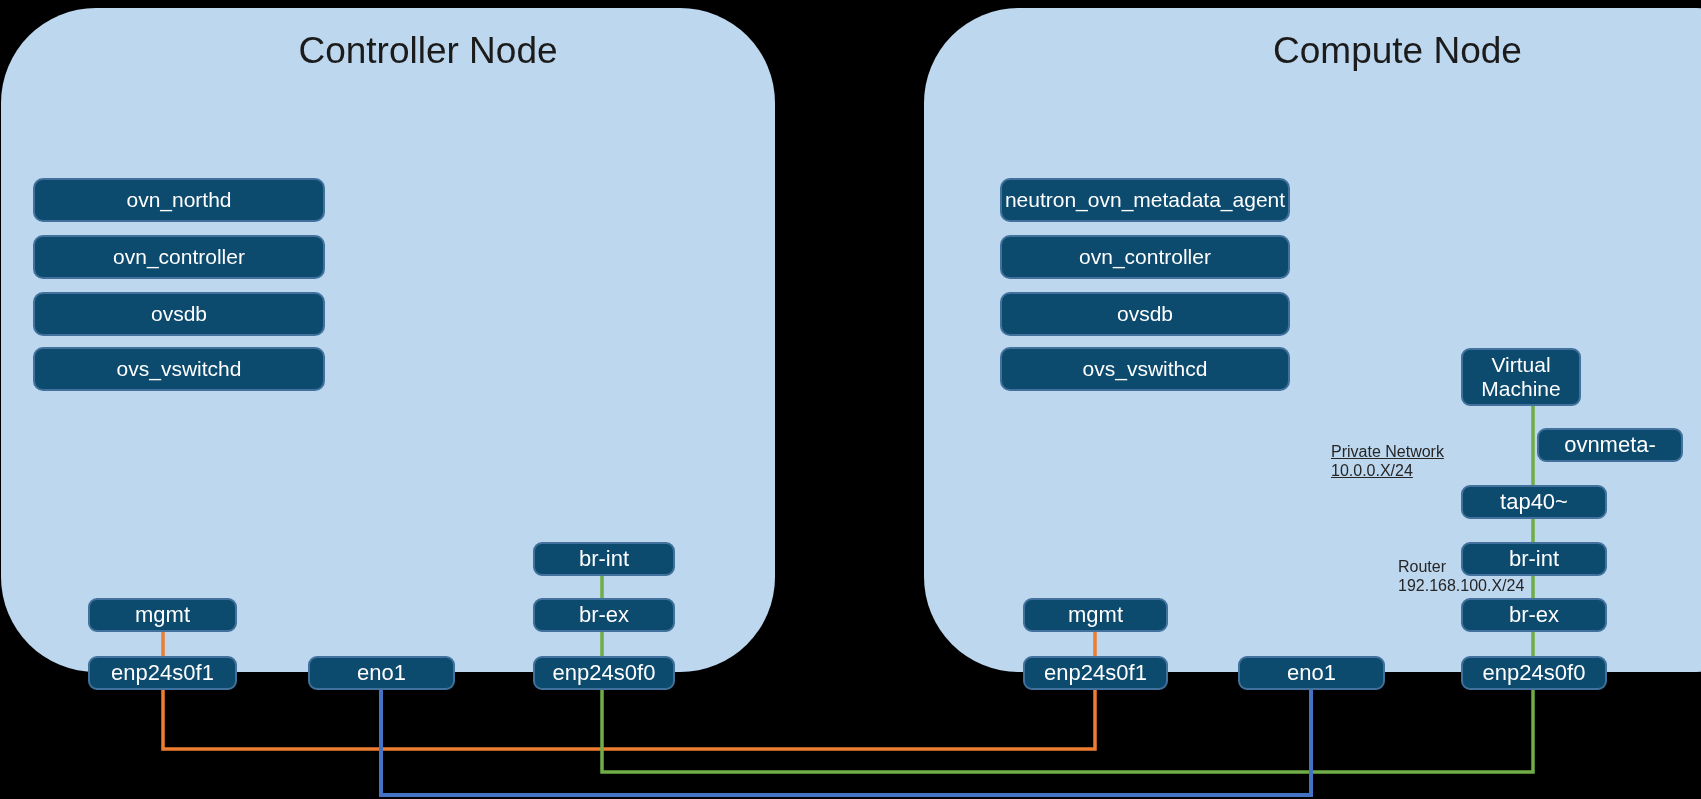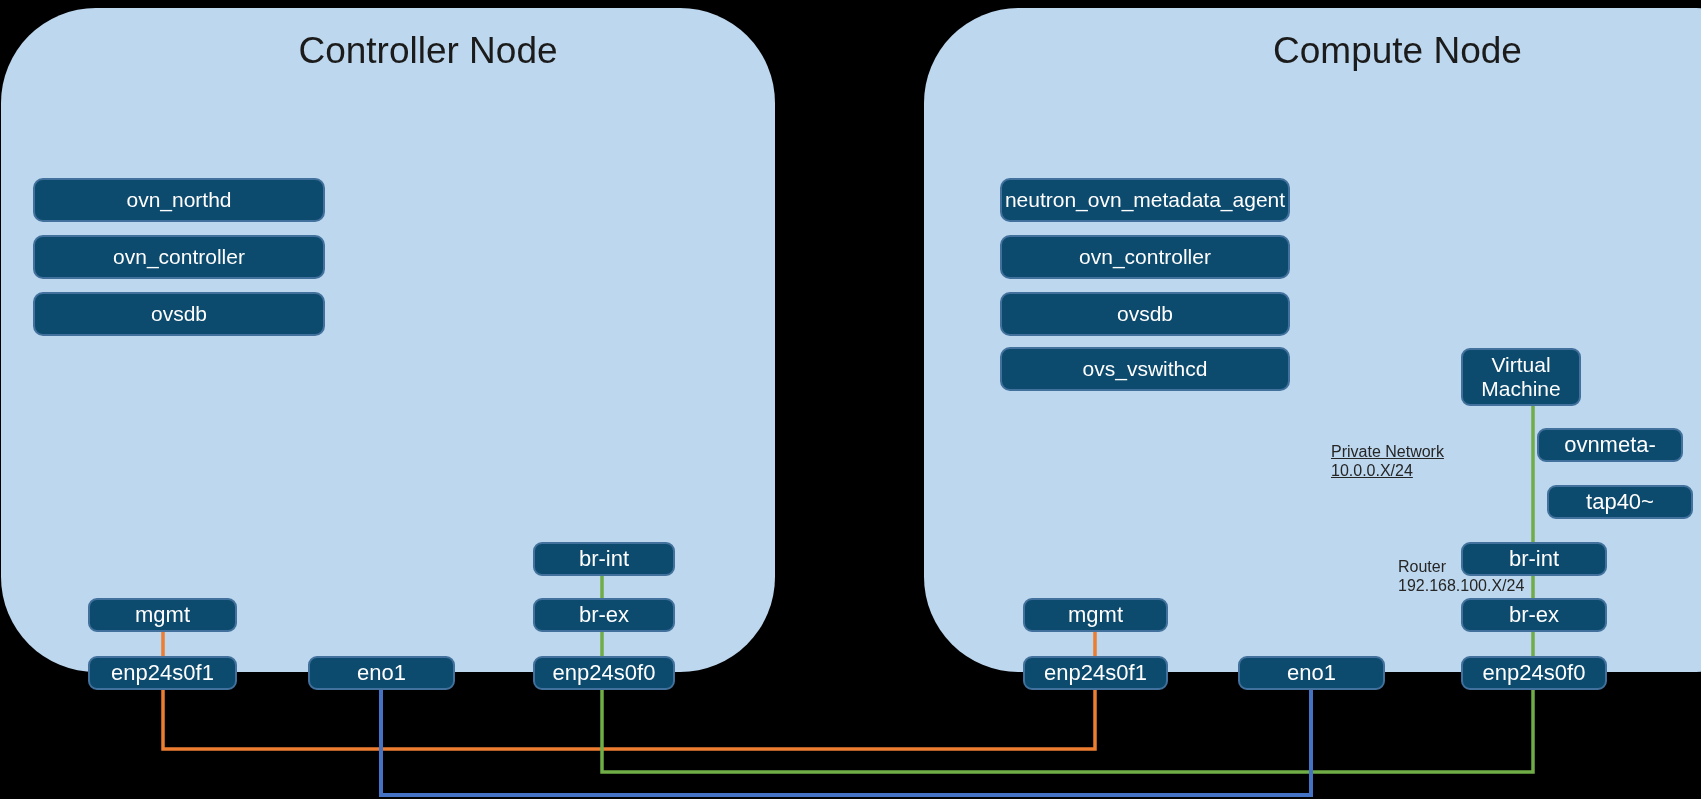--- a/index.html
+++ b/index.html
@@ -33,21 +33,21 @@
   #c-brint{left:533px;top:542px;width:142px;}
   #c-brex{left:533px;top:598px;width:142px;}
   #c-nic0{left:533px;top:656px;width:142px;}
   
   #m-mgmt{left:1023px;top:598px;width:145px;}
   #m-nic1{left:1023px;top:656px;width:145px;}
   #m-eno1{left:1238px;top:656px;width:147px;}
   
   #vm-box{left:1461px;top:348px;width:120px;height:58px;font-size:21px;}
   #m-ovnmeta{left:1537px;top:428px;width:146px;}
-  #m-tap{left:1547px;top:485px;width:146px;}
+  #m-tap{left:1461px;top:485px;width:146px;}
   #m-brint{left:1461px;top:542px;width:146px;}
   #m-brex{left:1461px;top:598px;width:146px;}
   #m-nic0{left:1461px;top:656px;width:146px;}
   .annot{
     position:absolute;color:#262626;font-size:16px;line-height:19px;text-align:left;
     white-space:nowrap;
   }
   #annot-private{left:1331px;top:442px;text-decoration:underline;}
   #annot-router{left:1398px;top:557px;}
 </style>
@@ -65,20 +65,21 @@
 
   <svg class="lines" viewBox="0 0 1701 799">
     <path d="M163 620 V749 H1095 V620" fill="none" stroke-width="3.5" stroke="#ED7D31"></path>
     <path d="M602 560 V772 H1533 V390" fill="none" stroke-width="3.5" stroke="#70AD47"></path>
     <path d="M381 670 V795 H1311 V670" fill="none" stroke-width="4" stroke="#4472C4"></path>
   </svg>
 
   <div class="box svc row1">ovn_northd</div>
   <div class="box svc row2">ovn_controller</div>
   <div class="box svc row3">ovsdb</div>
+  <div class="box svc row4">ovs_vswitchd</div>
 
   <div class="box ifbox" id="c-mgmt">mgmt</div>
   <div class="box ifbox" id="c-nic1">enp24s0f1</div>
   <div class="box ifbox" id="c-eno1">eno1</div>
   <div class="box ifbox" id="c-brint">br-int</div>
   <div class="box ifbox" id="c-brex">br-ex</div>
   <div class="box ifbox" id="c-nic0">enp24s0f0</div>
 
   <div class="box svc m row1">neutron_ovn_metadata_agent</div>
   <div class="box svc m row2">ovn_controller</div>

